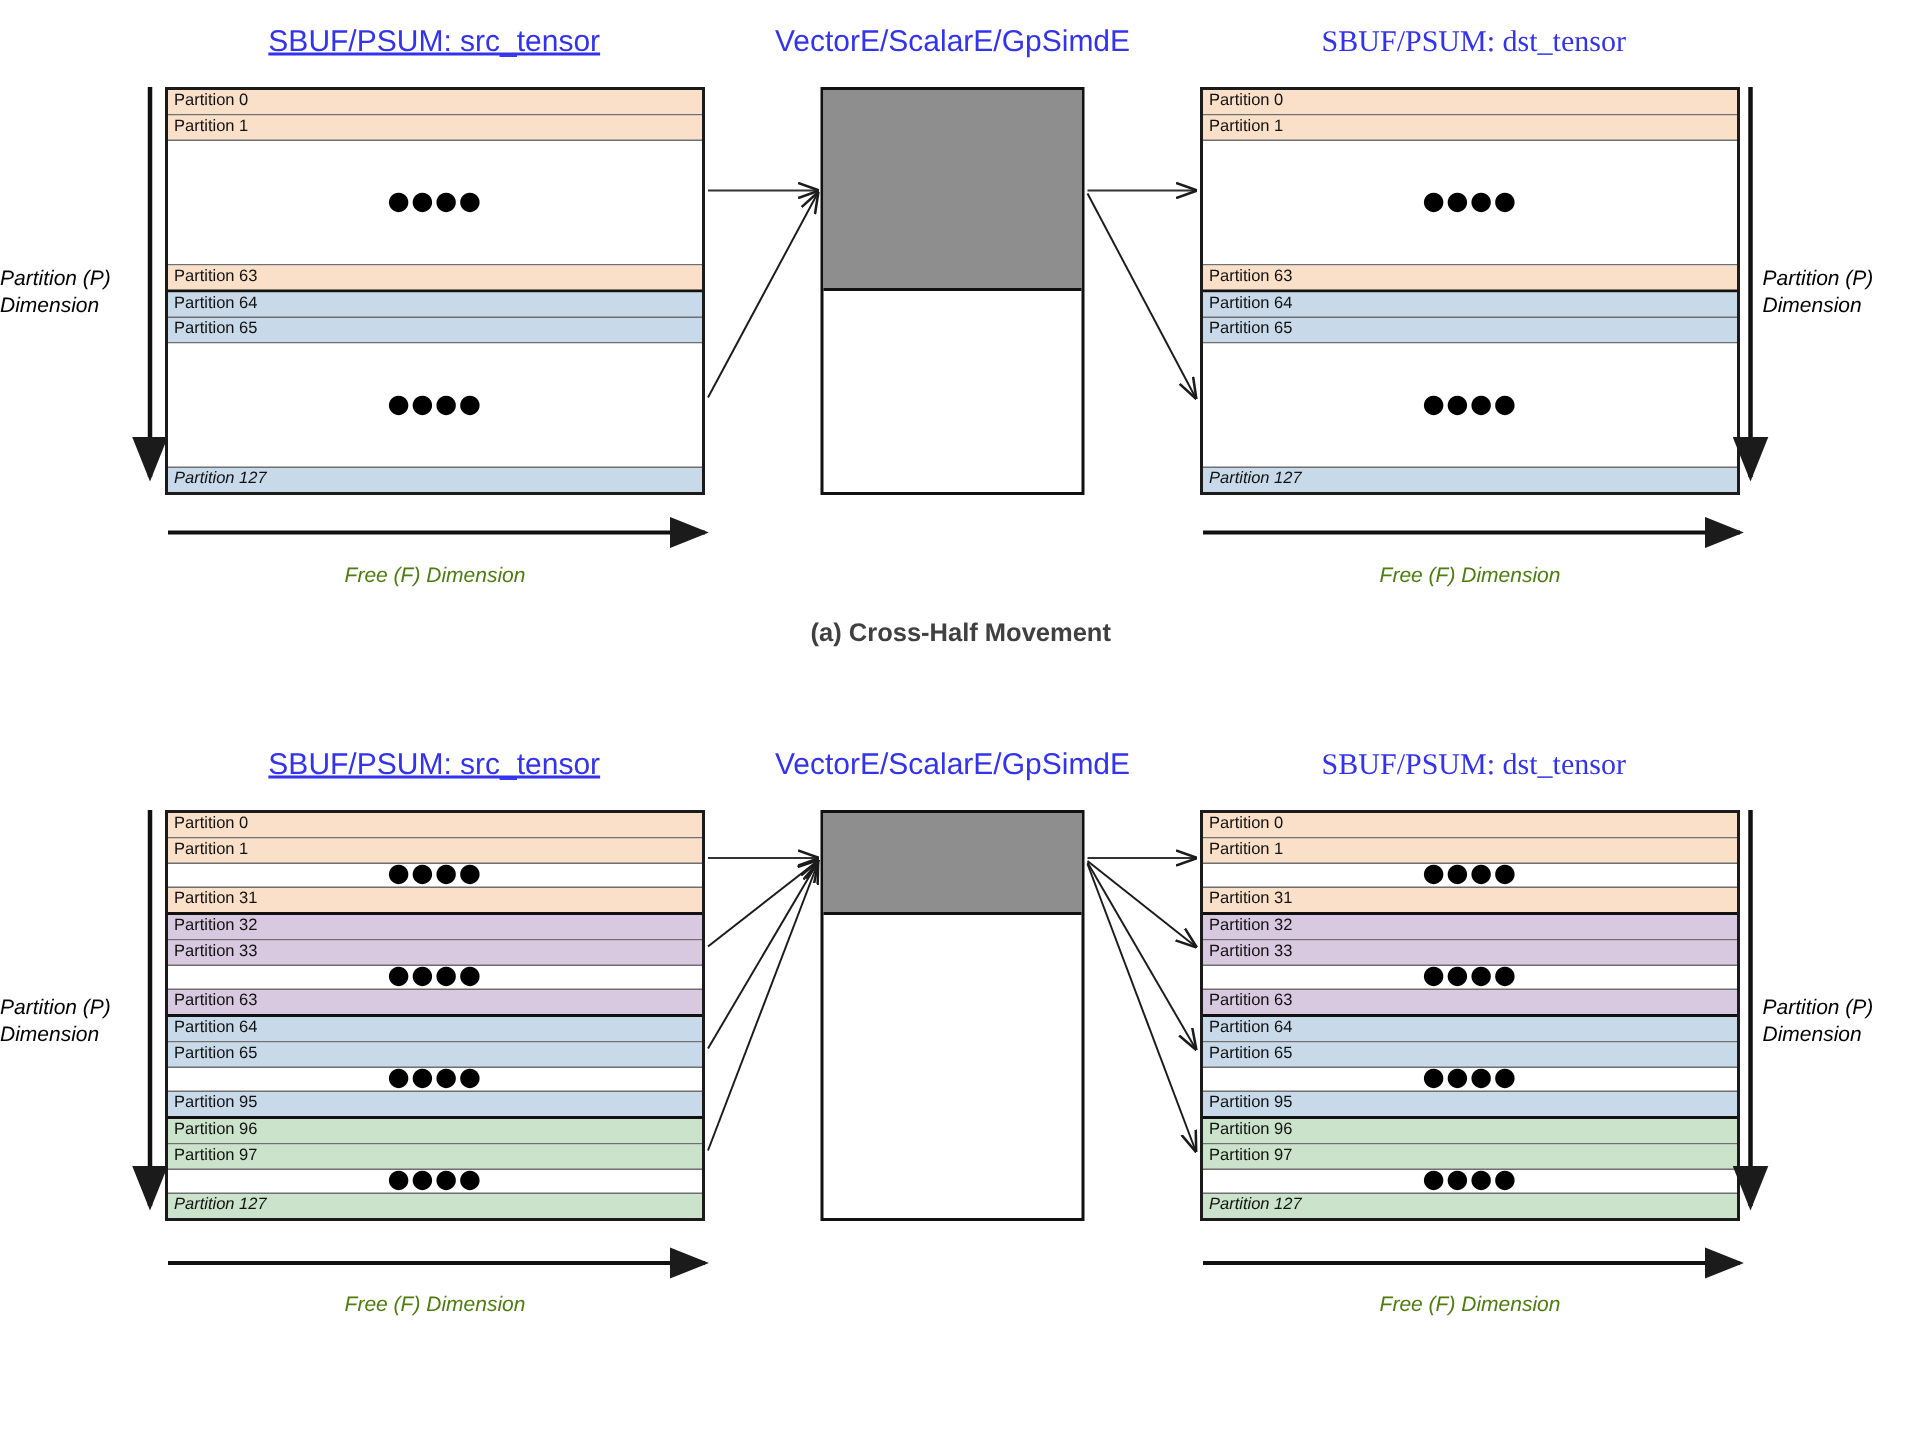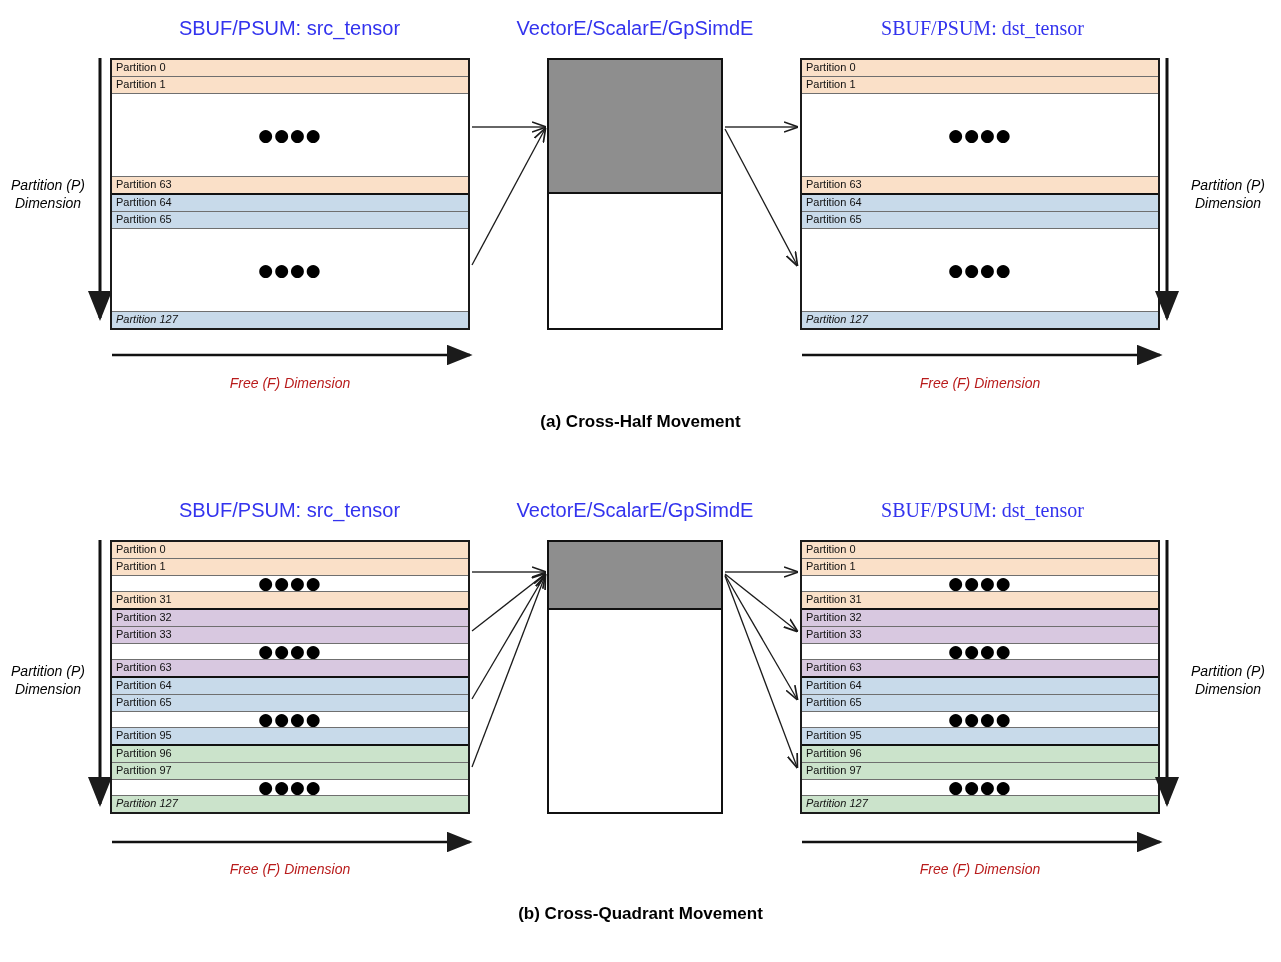--- a/index.html
+++ b/index.html
@@ -11,21 +11,21 @@
   .panel{position:absolute;left:0;width:1281px;}
   #panel-a{top:0;height:470px;}
   #panel-b{top:482px;height:480px;}
 
   
   .col-title{
     position:absolute;text-align:center;
     color:#3333ee;font-size:20px;line-height:24px;
     white-space:nowrap;
   }
-  .t-src{left:107px;width:365px;}
+  .t-src{left:107px;width:365px;text-decoration:underline;}
   .t-eng{left:470px;width:330px;}
   .t-dst{left:800px;width:365px;font-family:Liberation Serif, serif;}
 
   
   .tensor{
     position:absolute;box-sizing:border-box;
     border:2px solid #1b1b1b;background:#ffffff;
     display:flex;flex-direction:column;
   }
   .tensor .row{
@@ -58,32 +58,32 @@
   .engine .top-half{
     position:absolute;left:0;right:0;top:0;
     background:#8e8e8e;border-bottom:2px solid #111111;
   }
 
   
   .ovl{position:absolute;left:0;top:0;pointer-events:none;}
 
   
   .dimlabel{
-    position:absolute;text-align:center;
+    position:absolute;text-align:left;
     font-style:italic;font-size:14px;line-height:18px;color:#000000;
     white-space:nowrap;
   }
   .freelabel{
     position:absolute;text-align:center;
-    font-style:italic;font-size:14px;line-height:18px;color:#b91c1c;
+    font-style:italic;font-size:14px;line-height:18px;color:#4d7c0f;
     white-space:nowrap;
   }
   .caption{
     position:absolute;left:0;width:1281px;text-align:center;
-    font-weight:bold;font-size:17px;color:#000000;
+    font-weight:bold;font-size:17px;color:#404040;
   }
 </style>
 </head>
 <body>
 
 <div class="panel" id="panel-a">
 
   <div class="col-title t-src" style="top:16px;">SBUF/PSUM: src_tensor</div>
   <div class="col-title t-eng" style="top:16px;">VectorE/ScalarE/GpSimdE</div>
   <div class="col-title t-dst" style="top:16px;">SBUF/PSUM: dst_tensor</div>
@@ -324,14 +324,13 @@
     <span>Dimension</span>
   </div>
   <div class="dimlabel" style="left:1175px;top:180px;width:106px;">
     <span>Partition (P)</span><br>
     <span>Dimension</span>
   </div>
 
   <div class="freelabel" style="left:110px;top:378px;width:360px;">Free (F) Dimension</div>
   <div class="freelabel" style="left:800px;top:378px;width:360px;">Free (F) Dimension</div>
 
-  <div class="caption" style="top:422px;">(b) Cross-Quadrant Movement</div>
 </div>
 
 </body></html>

